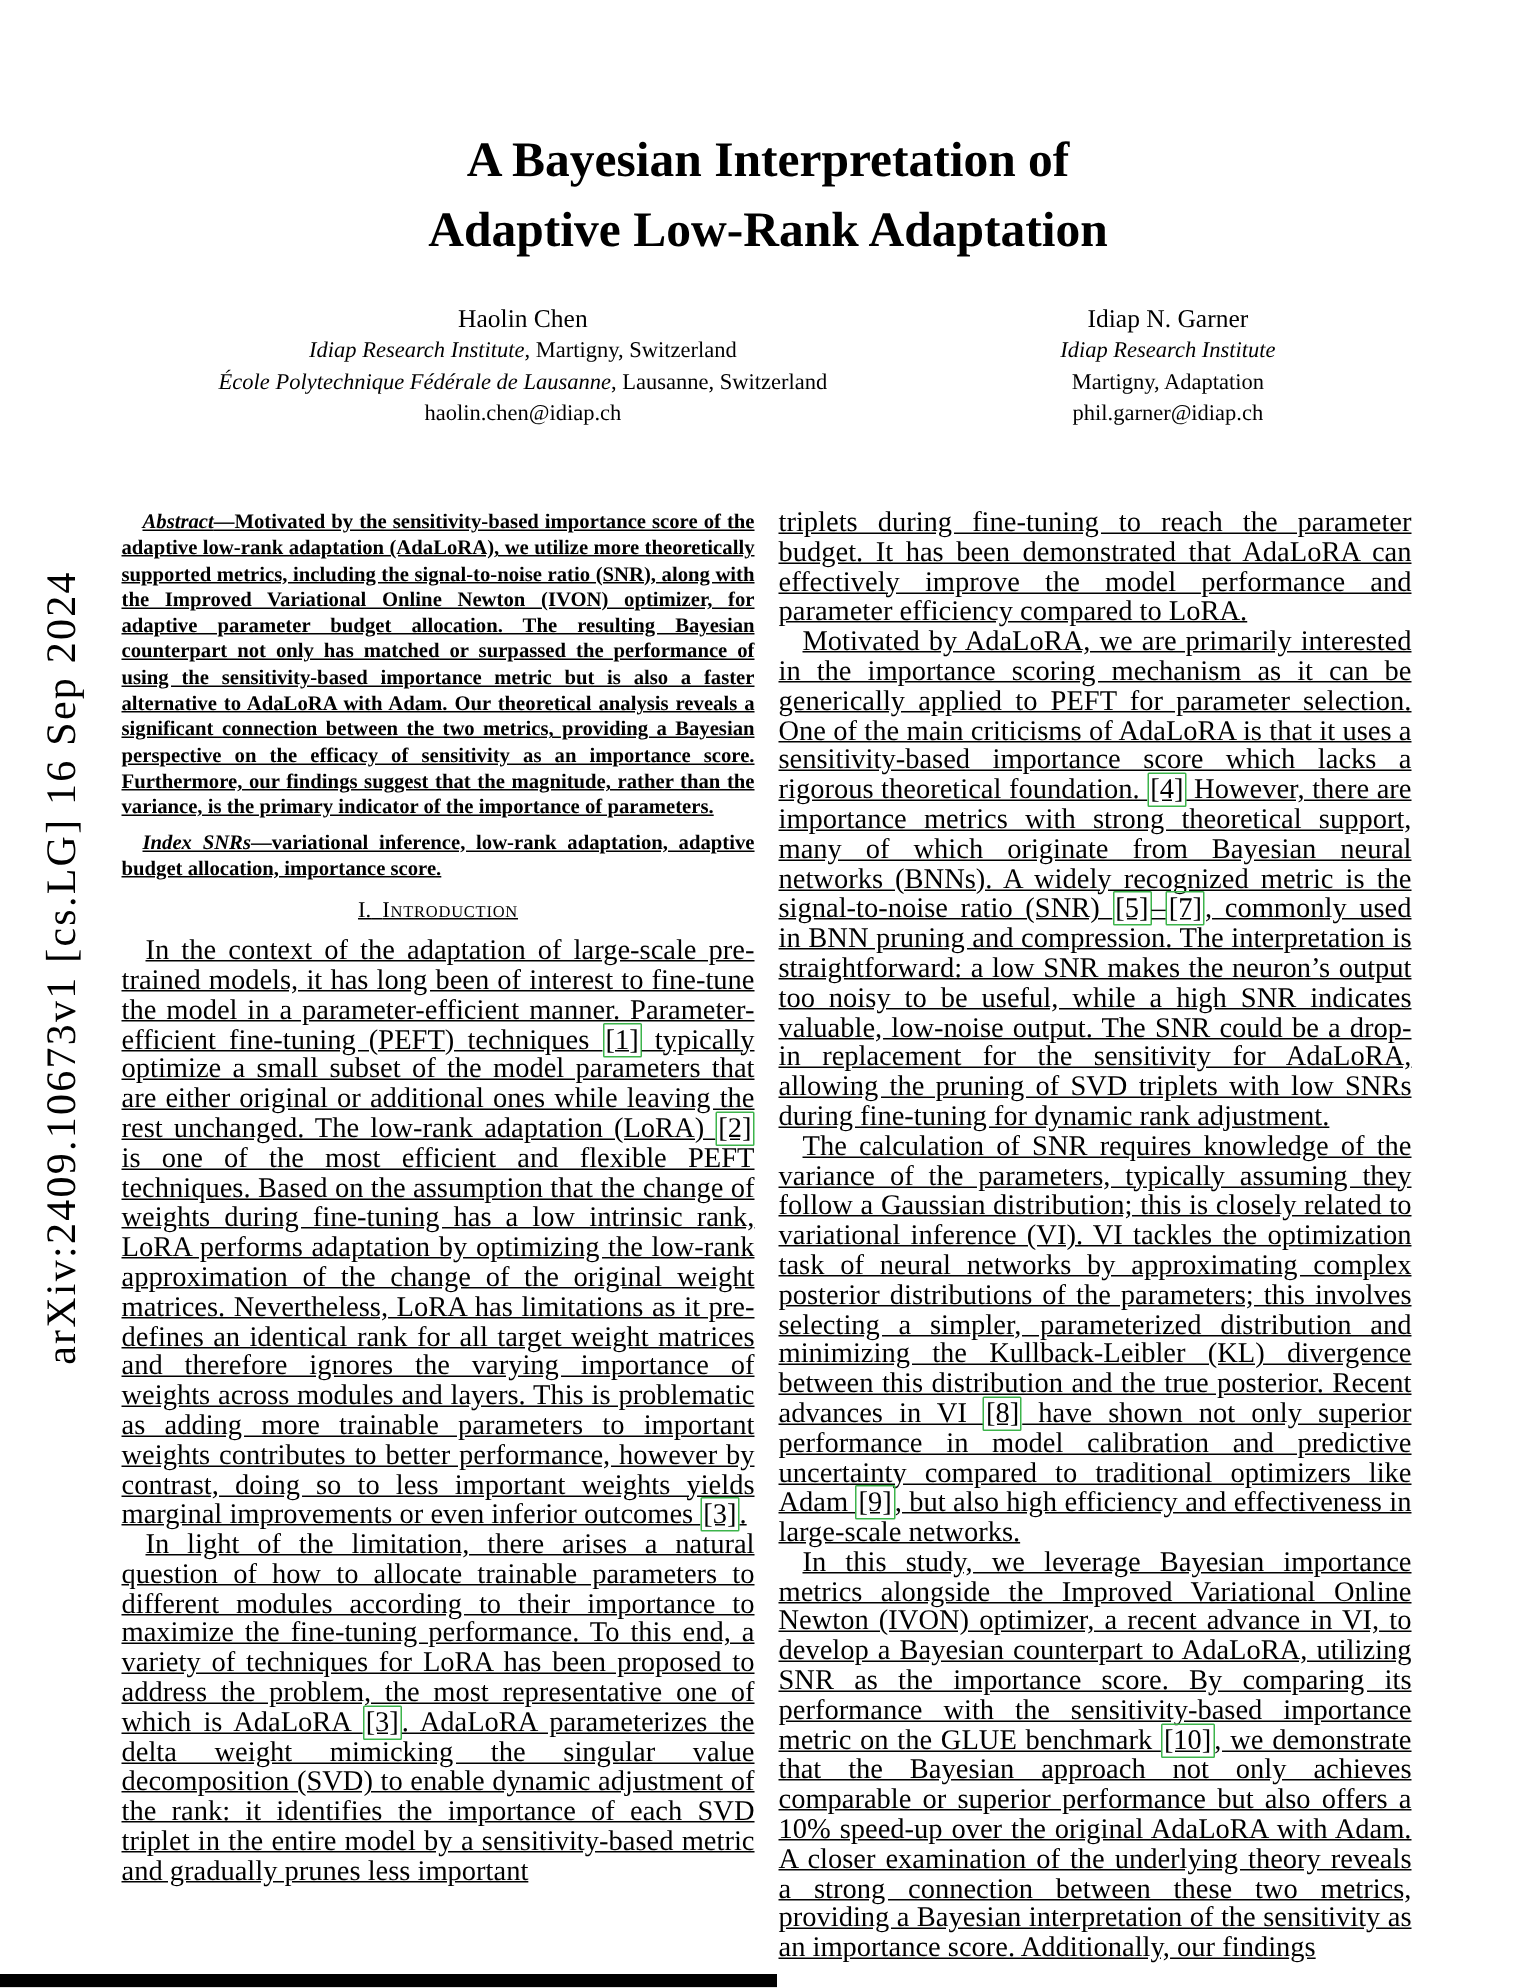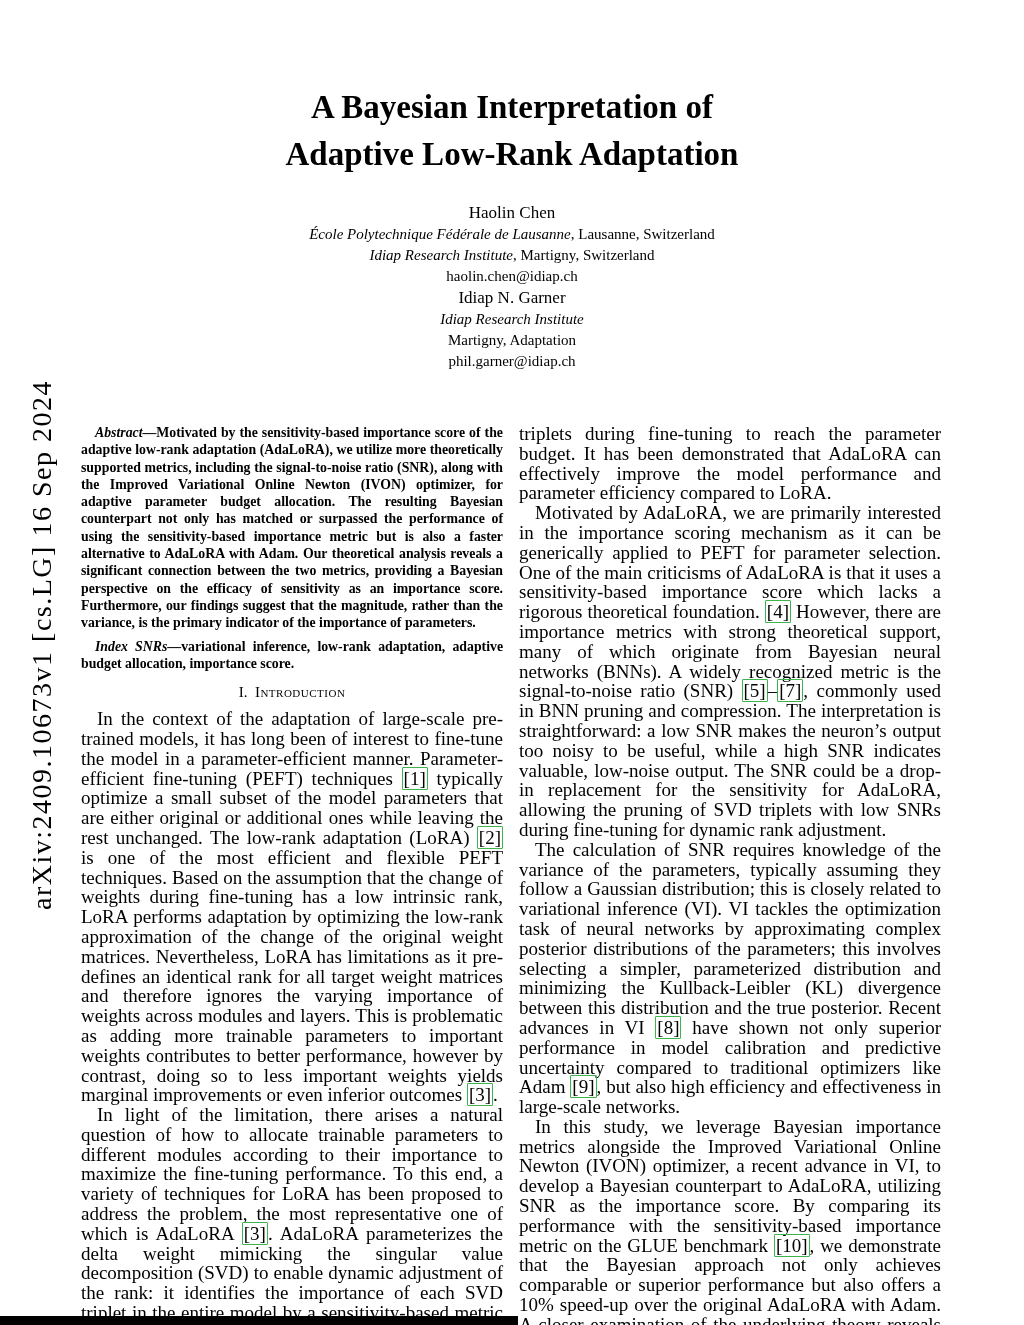--- a/index.html
+++ b/index.html
@@ -28,32 +28,32 @@
   .paper-title {
     margin-top: 84px;
     font-size: 33px;
     font-weight: 700;
     line-height: 47px;
   }
   .authors {
     display: flex;
     width: 860px;
     margin: 24px auto 0;
-    flex-direction: column;
   }
   .author-block { text-align: center; font-size: 15px; line-height: 21px; }
   .author-block.left { flex: 0 0 62%; }
   .author-block.right { flex: 1; }
   .author-name { font-size: 17px; line-height: 22px; }
   .it { font-style: italic; }
   .columns {
     display: flex;
     gap: 16px;
     width: 862px;
     margin: 52px auto 0;
+    text-decoration: underline;
   }
   .col {
     width: 422px;
     text-align: justify;
     hyphens: auto;
     -webkit-hyphens: auto;
   }
   .abstract {
     font-weight: bold;
     font-size: 13.8px;
@@ -99,24 +99,24 @@
   <div class="header">
     <h1 class="paper-title">
       <span>A Bayesian Interpretation of</span><br>
       <span>Adaptive Low-Rank Adaptation</span>
     </h1>
 
     <div class="authors">
       <div class="author-block left">
         <div class="author-name">Haolin Chen</div>
         <div class="affil">
-          <span class="it">École Polytechnique Fédérale de Lausanne</span><span>, Lausanne, Switzerland</span>
+          <span class="it">Idiap Research Institute</span><span>, Martigny, Switzerland</span>
         </div>
         <div class="affil">
-          <span class="it">Idiap Research Institute</span><span>, Martigny, Switzerland</span>
+          <span class="it">École Polytechnique Fédérale de Lausanne</span><span>, Lausanne, Switzerland</span>
         </div>
         <div class="email">haolin.chen@idiap.ch</div>
       </div>
 
       <div class="author-block right">
         <div class="author-name">Idiap N. Garner</div>
         <div class="affil it">Idiap Research Institute</div>
         <div class="affil">Martigny, Adaptation</div>
         <div class="email">phil.garner@idiap.ch</div>
       </div>

